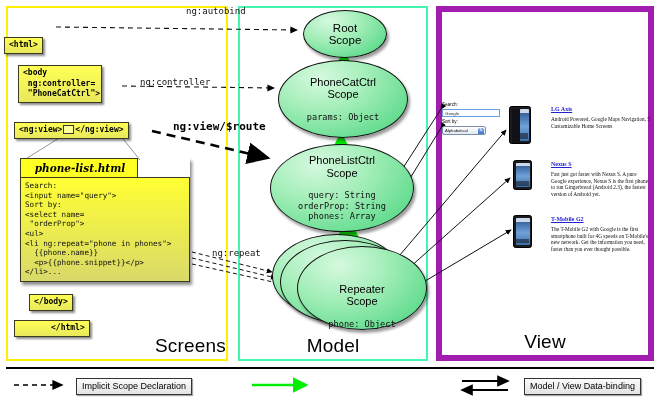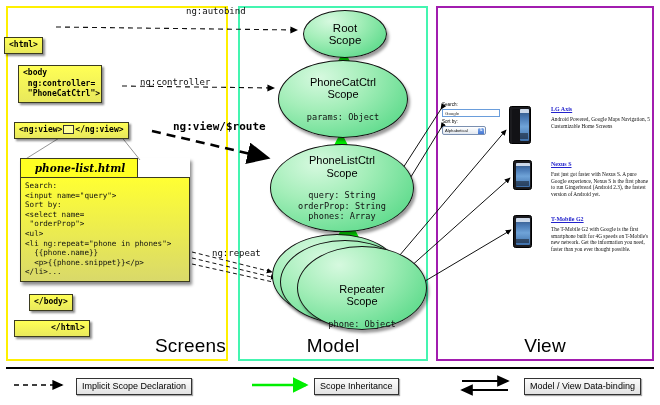--- a/index.html
+++ b/index.html
@@ -7,21 +7,21 @@
     width:660px;height:405px;position:relative;overflow:hidden;
     font-family:"Liberation Sans", sans-serif;
     color:#000;
   }
   #stage{position:absolute;left:0;top:0;width:660px;height:405px;}
 
   
   .panel{position:absolute;box-sizing:border-box;background:#fff;}
   #panel-template{left:6px;  top:6px;  width:222px; height:355px; border:2px solid #FFF000;}
   #panel-model{   left:238px;top:6px;  width:190px; height:355px; border:2px solid #44F5B0;}
-  #panel-view{    left:436px;top:6px;  width:218px; height:355px; border:2px solid #a21caf;}
+  #panel-view{    left:436px;top:6px;  width:218px; height:355px; border:6px solid #a21caf;}
   .panel-title{
     position:absolute;bottom:2px;width:100%;text-align:center;
     font-size:19px;font-weight:400;letter-spacing:.2px;color:#000;
   }
   #panel-template .panel-title{text-align:right;padding-right:58px;}
   #panel-model .panel-title{text-align:center;}
   #panel-view .panel-title{text-align:center;}
 
   
   #wires{position:absolute;left:0;top:0;width:660px;height:405px;pointer-events:none;}
@@ -346,21 +346,20 @@
   </div>
 
   <div id="legend">
     <div id="legend-rule"></div>
     <div class="leg" id="leg-implicit">
       <div class="leg-glyph"></div>
       <div class="leg-box">Implicit Scope Declaration</div>
     </div>
     <div class="leg" id="leg-inherit">
       <div class="leg-glyph"></div>
-      <div class="leg-box">Scope Inheritance</div>
     </div>
     <div class="leg" id="leg-binding">
       <div class="leg-glyph"></div>
       <div class="leg-box">Model / View Data-binding</div>
     </div>
   </div>
 
 </div>
 
 </body></html>

